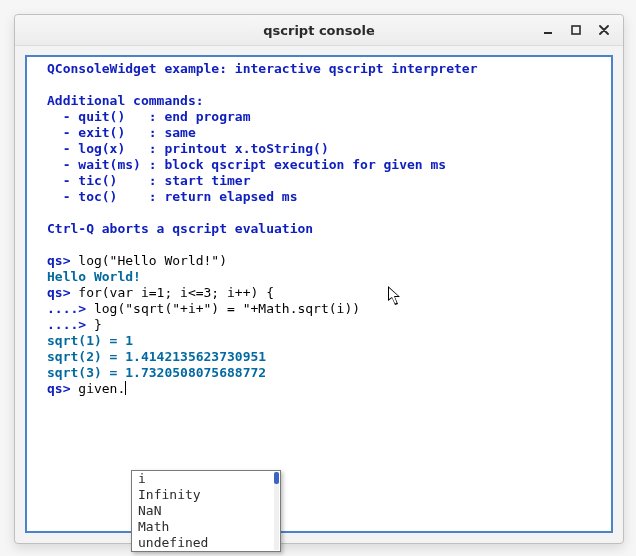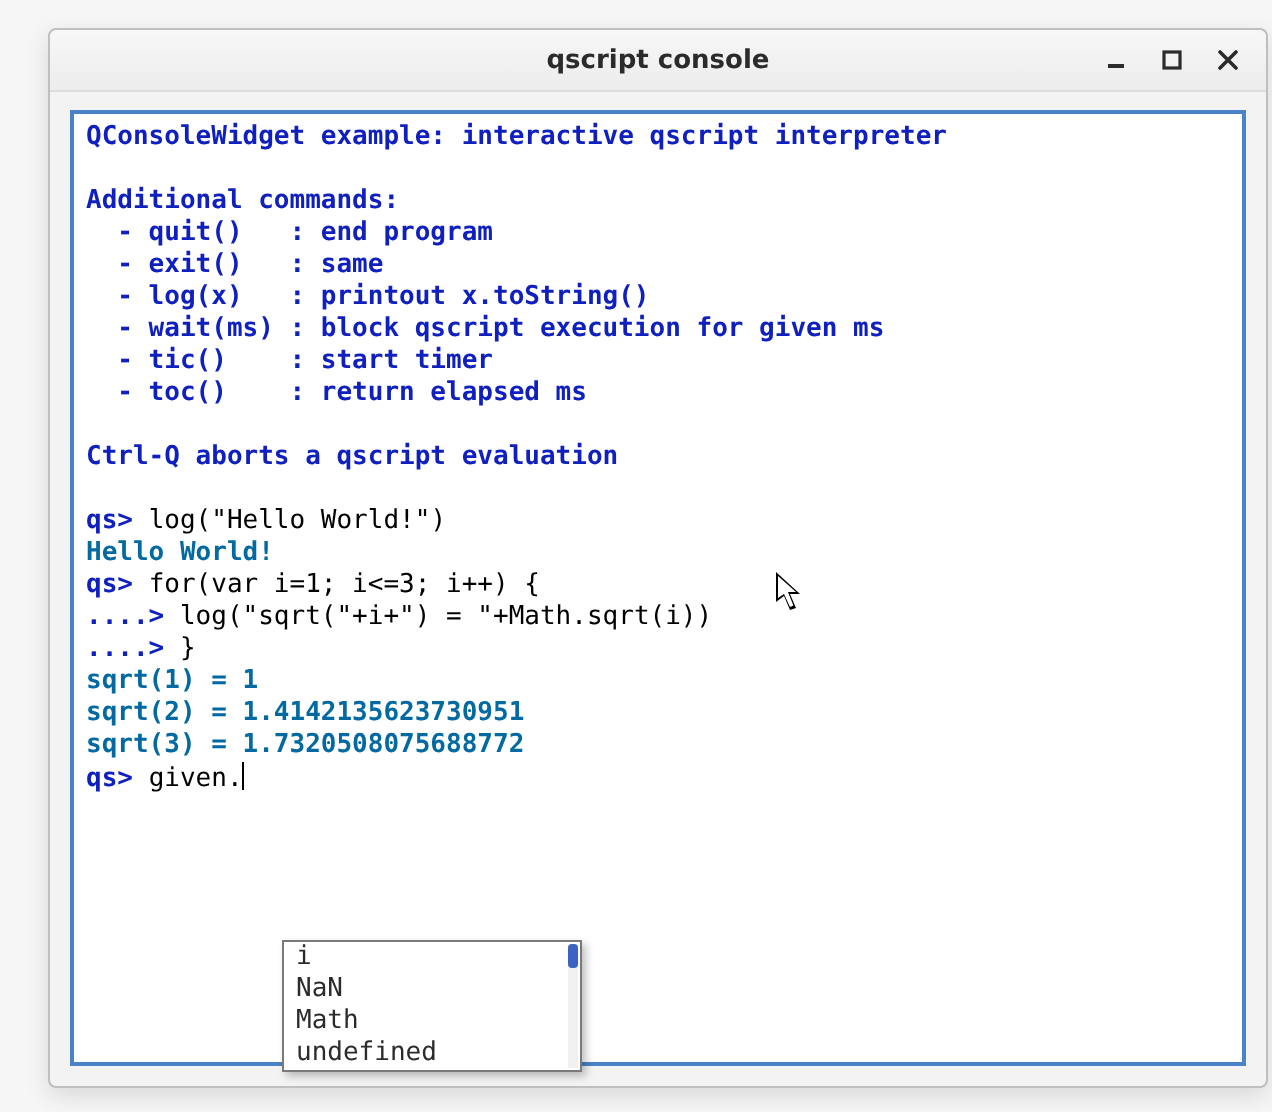--- a/index.html
+++ b/index.html
@@ -1,23 +1,23 @@
 <!DOCTYPE html>
 <html><head>
 <meta charset="utf-8">
 <style>
 html,body{margin:0;padding:0;width:636px;height:556px;background:#f7f6f6;font-family:"DejaVu Sans",Arial,sans-serif;overflow:hidden}
-.window{position:absolute;left:24px;top:14px;width:608px;height:528px;background:#f3f3f3;border:1px solid #bfbfbf;border-radius:4px;box-shadow:0 4px 12px rgba(0,0,0,.12)}
+.window{position:absolute;left:14px;top:14px;width:608px;height:528px;background:#f3f3f3;border:1px solid #bfbfbf;border-radius:4px;box-shadow:0 4px 12px rgba(0,0,0,.12)}
 .titlebar{height:30px;display:flex;align-items:center;justify-content:center;position:relative;border-bottom:1px solid #dcdcdc;background:linear-gradient(#f7f7f7,#ececec);border-radius:4px 4px 0 0}
 .titlebar .title{font-size:13px;font-weight:700;color:#2b2b2b}
 .winbtns{position:absolute;right:6px;top:0;height:30px;display:flex;align-items:center;gap:2px}
 .winbtn{width:26px;height:22px;display:flex;align-items:center;justify-content:center;border-radius:3px;cursor:pointer}
 .winbtn svg{display:block}
 .client{position:absolute;left:10px;right:10px;top:40px;bottom:10px;background:#fff;border:2px solid #4a83c8}
-.console{position:absolute;inset:0;padding:4px 6px;font-family:"DejaVu Sans Mono","Consolas",monospace;font-size:13px;line-height:16px;color:#000;white-space:pre;overflow:hidden}
+.console{position:absolute;inset:0;padding:4px 20px;font-family:"DejaVu Sans Mono","Consolas",monospace;font-size:13px;line-height:16px;color:#000;white-space:pre;overflow:hidden}
 .help{color:#1020bf;font-weight:700}
 .prompt{color:#1020bf;font-weight:700}
 .cont{color:#1020bf;font-weight:700}
 .input{color:#000}
 .out{color:#0369a1;font-weight:700}
 .caret{display:inline-block;width:1px;height:14px;background:#000;vertical-align:-2px;margin-left:0}
 .popup{position:absolute;left:116px;top:455px;width:148px;background:#fff;border:1px solid #7a7a7a;box-shadow:2px 2px 4px rgba(0,0,0,.25)}
 .popup-inner{max-height:118px;overflow:hidden;font-family:"DejaVu Sans Mono","Consolas",monospace;font-size:13px;line-height:16px}
 .popup-item{padding:0 6px;color:#2b2b2b;cursor:pointer}
 .popup-scroll{position:absolute;right:1px;top:1px;bottom:1px;width:5px;background:#f0f0f0}
@@ -72,20 +72,21 @@
 <span class="out">sqrt(3) = 1.7320508075688772</span>
 <span class="prompt">qs&gt; </span><span class="input">given.</span><span class="caret"></span></div>
   </div>
 
   <div class="popup">
     <div class="popup-scroll">
         <div class="popup-thumb"></div>
       </div>
     <div class="popup-inner">
       <div class="popup-item">i</div>
+      <div class="popup-item">Infinity</div>
       <div class="popup-item">NaN</div>
       <div class="popup-item">Math</div>
       <div class="popup-item">undefined</div>
 
     </div>
   </div>
 </div>
 
 <svg class="cursor-arrow" width="16" height="22" viewBox="0 0 16 22">
   <path d="M0 0 L0 15 L4 12 L7 19 L10 18 L7 11 L12 11 Z" fill="#000"></path>

